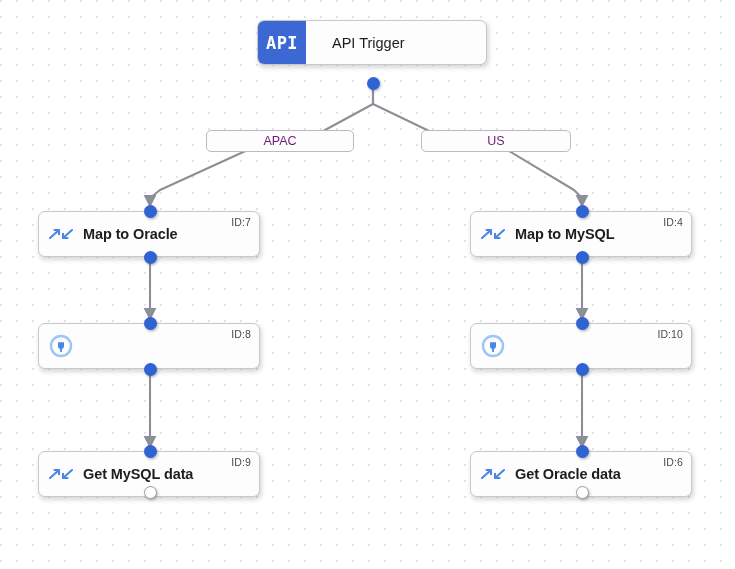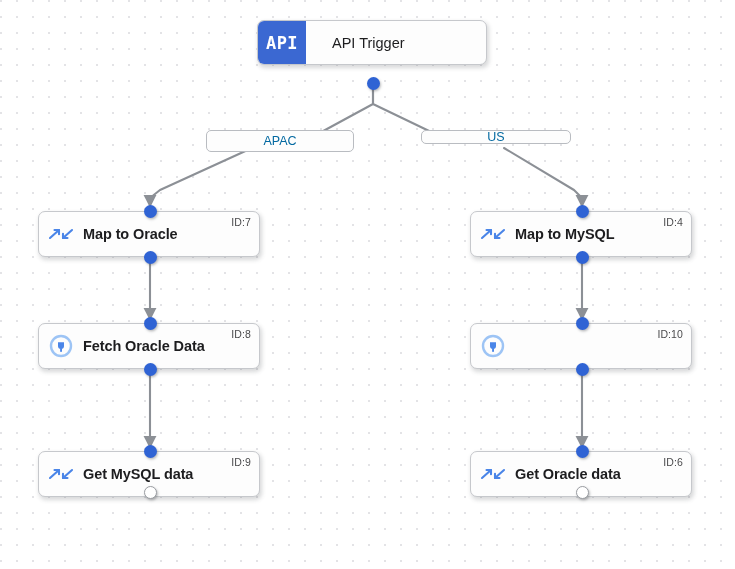--- a/index.html
+++ b/index.html
@@ -113,21 +113,21 @@
   .branch-label {
     position: absolute;
     box-sizing: border-box;
     background: #fdfdfd;
     border: 1px solid #b9bcc1;
     border-radius: 5px;
     display: flex;
     align-items: center;
     justify-content: center;
     font-size: 12.5px;
-    color: #0369a1;
+    color: #701a75;
     z-index: 4;
   }
 
   
   .icon-svg { display: block; }
 </style>
 </head>
 <body>
 
 <div id="canvas">
@@ -162,21 +162,21 @@
     <div class="node-body">
       <div class="trigger-badge">API</div>
       <div class="trigger-title">API Trigger</div>
     </div>
   </div>
   <div class="port" style="left:367px; top:77px;"></div>
 
   <div class="branch-label" style="left:206px; top:130px; width:148px; height:22px;">
     <span>APAC</span>
   </div>
-  <div class="branch-label" style="left:421px; top:130px; width:150px; height:14px;">
+  <div class="branch-label" style="left:421px; top:130px; width:150px; height:22px;">
     <span>US</span>
   </div>
 
   <div class="node" style="left:38px; top:211px; width:222px; height:46px;">
     <div class="node-body">
       <span class="node-icon">
         <svg class="icon-svg" width="26" height="18" viewBox="0 0 26 18">
           <g stroke="#4a85e8" stroke-width="2.1" fill="none" stroke-linecap="round" stroke-linejoin="round">
             <path d="M2 13 L11 5"></path>
             <path d="M6.5 5 L11 5 L11 9.3"></path>
@@ -194,21 +194,20 @@
 
   <div class="node" style="left:38px; top:323px; width:222px; height:46px;">
     <div class="node-body">
       <span class="node-icon">
         <svg class="icon-svg" width="24" height="24" viewBox="0 0 24 24">
           <circle cx="12" cy="12" r="10" fill="none" stroke="#9dc4f5" stroke-width="2.4"></circle>
           <path d="M9 8.2 L9 12 a3 3 0 0 0 6 0 L15 8.2" fill="#4a85e8"></path>
           <rect x="11.1" y="14.4" width="1.9" height="3.4" fill="#4a85e8"></rect>
         </svg>
       </span>
-      <span class="node-title">Fetch Oracle Data</span>
       <span class="node-id">ID:8</span>
     </div>
   </div>
   <div class="port" style="left:144px; top:317px;"></div>
   <div class="port" style="left:144px; top:363px;"></div>
 
   <div class="node" style="left:38px; top:451px; width:222px; height:46px;">
     <div class="node-body">
       <span class="node-icon">
         <svg class="icon-svg" width="26" height="18" viewBox="0 0 26 18">

